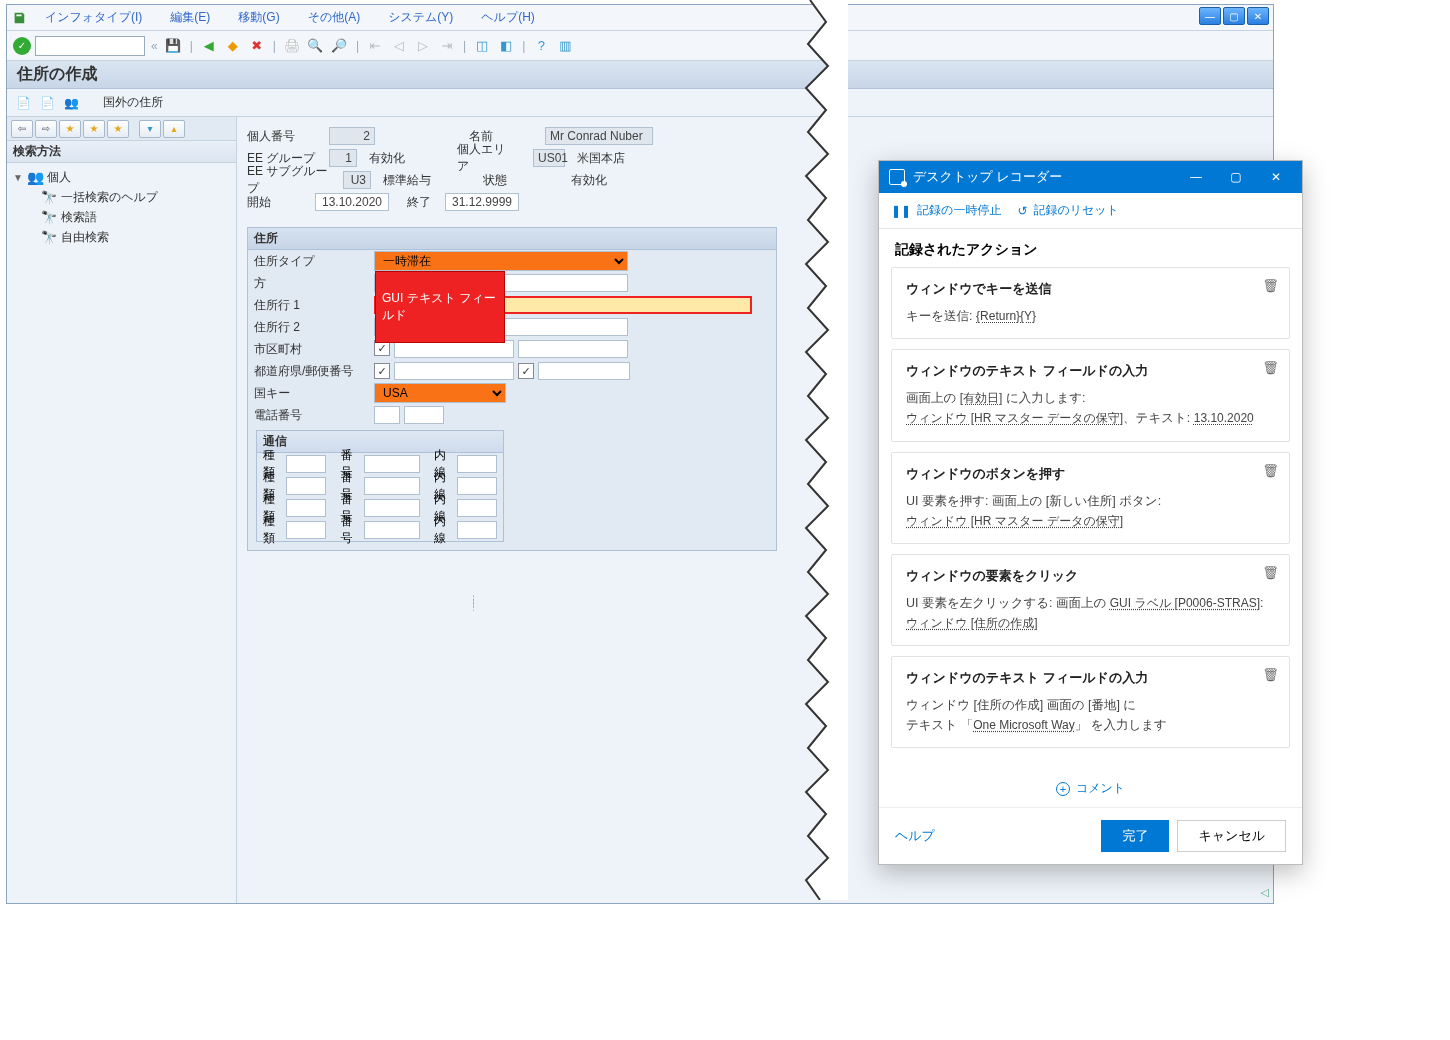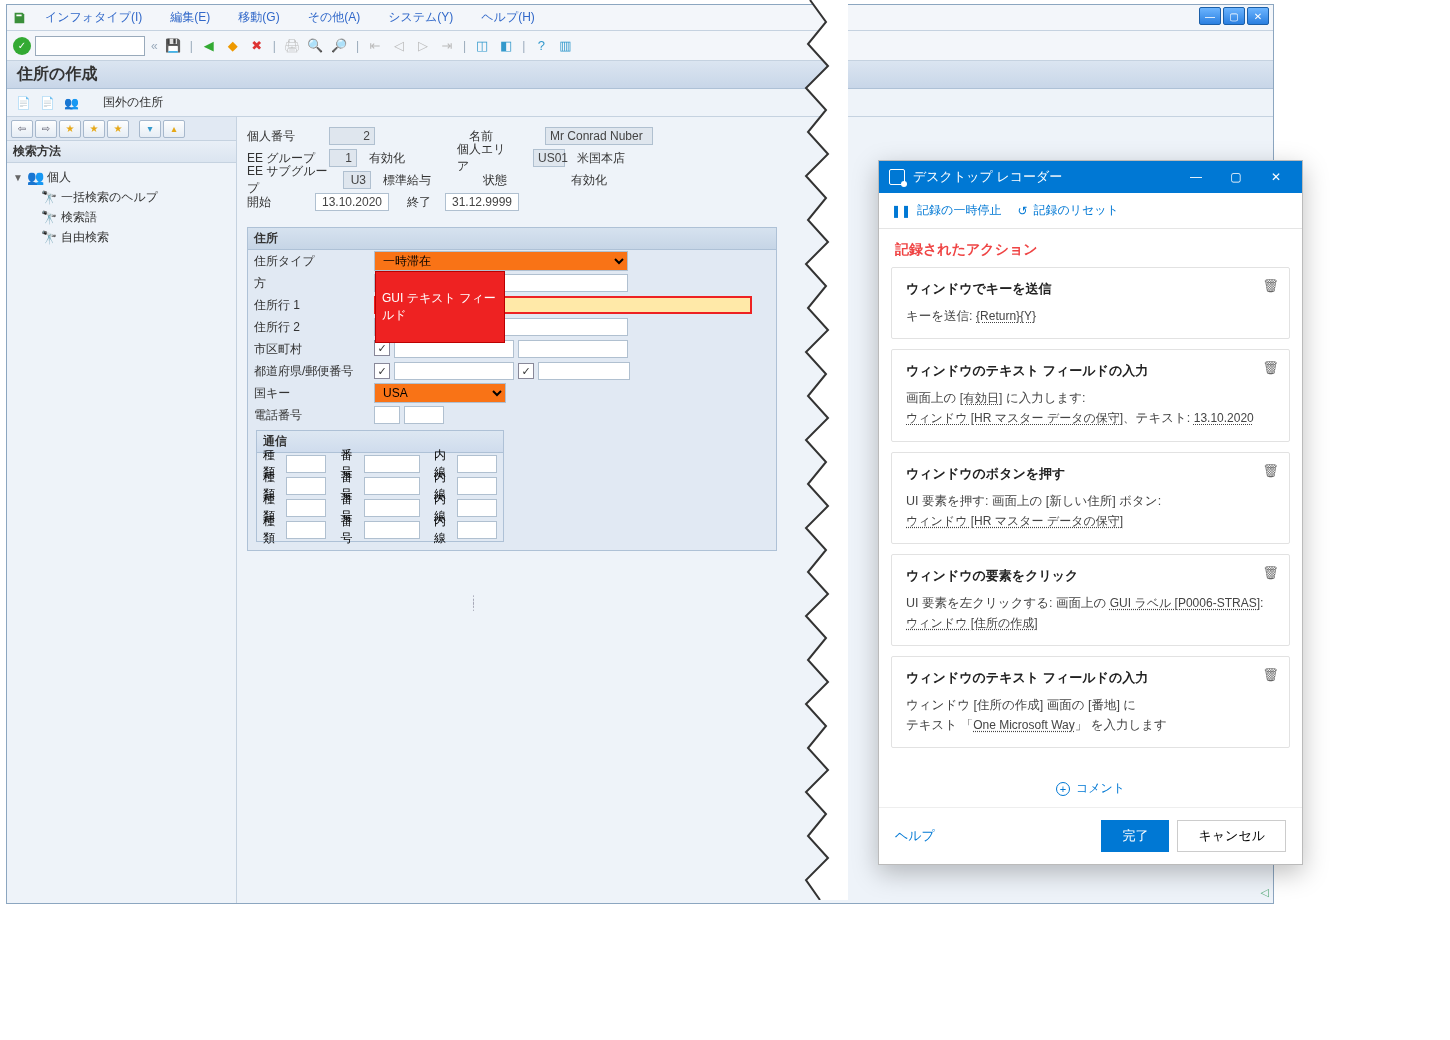--- a/index.html
+++ b/index.html
@@ -77,21 +77,21 @@
 
 
 .recorder { position: absolute; left: 878px; top: 160px; width: 425px; background: #fff; border: 1px solid #bbb; box-shadow: 0 8px 24px rgba(0,0,0,.25); }
 .rec-title { height: 32px; background: #0078d4; color: #fff; display: flex; align-items: center; padding: 0 10px; gap: 8px; }
 .rec-title-icon { width: 16px; height: 16px; border: 1.5px solid #fff; border-radius: 2px; position: relative; }
 .rec-title-icon::after { content: ""; position: absolute; width: 6px; height: 6px; background: #fff; border-radius: 50%; right: -3px; bottom: -3px; }
 .rec-title-text { flex: 1; font-size: 13px; }
 .rec-win-btn { width: 32px; height: 32px; display: flex; align-items: center; justify-content: center; color: #fff; }
 .rec-toolbar { height: 36px; display: flex; align-items: center; padding: 0 12px; gap: 16px; border-bottom: 1px solid #e5e5e5; }
 .rec-tool { display: flex; align-items: center; gap: 6px; color: #0078d4; font-size: 13px; }
-.rec-section-title { padding: 12px 16px 8px; font-size: 14px; font-weight: 600; color: #ef4444; }
+.rec-section-title { padding: 12px 16px 8px; font-size: 14px; font-weight: 600; color: #000000; }
 .rec-list { padding: 0 12px 12px; max-height: 540px; overflow: auto; }
 .rec-card { border: 1px solid #e2e2e2; border-radius: 2px; padding: 12px 14px; margin-bottom: 10px; position: relative; }
 .rec-card-title { font-size: 13px; font-weight: 600; color: #222; margin-bottom: 8px; }
 .rec-card-text { font-size: 12.5px; color: #444; line-height: 1.6; }
 .rec-uline { text-decoration: underline dotted; text-underline-offset: 2px; }
 .rec-del { position: absolute; right: 10px; top: 10px; color: #666; font-size: 13px; }
 .rec-add { display: flex; justify-content: center; align-items: center; gap: 6px; padding: 10px; color: #0078d4; font-size: 13px; }
 .rec-footer { display: flex; align-items: center; justify-content: space-between; padding: 12px 16px; border-top: 1px solid #eee; }
 .rec-help { color: #0078d4; font-size: 13px; }
 .rec-btn { padding: 6px 20px; border: 1px solid #ccc; background: #fff; font-size: 13px; }

